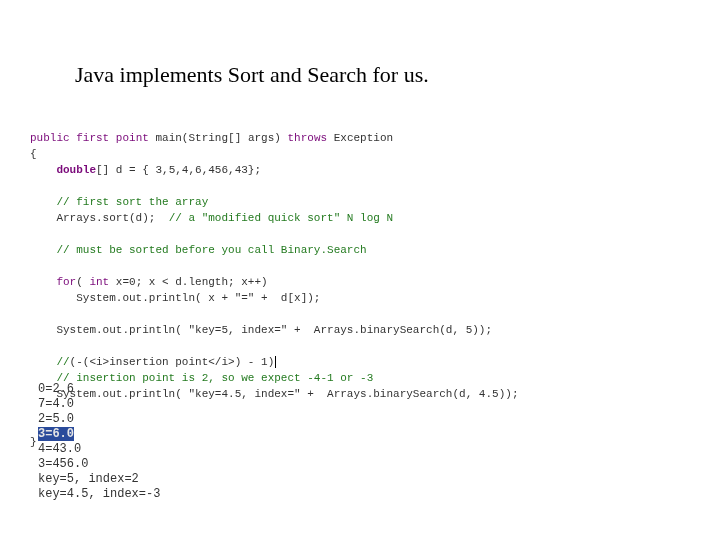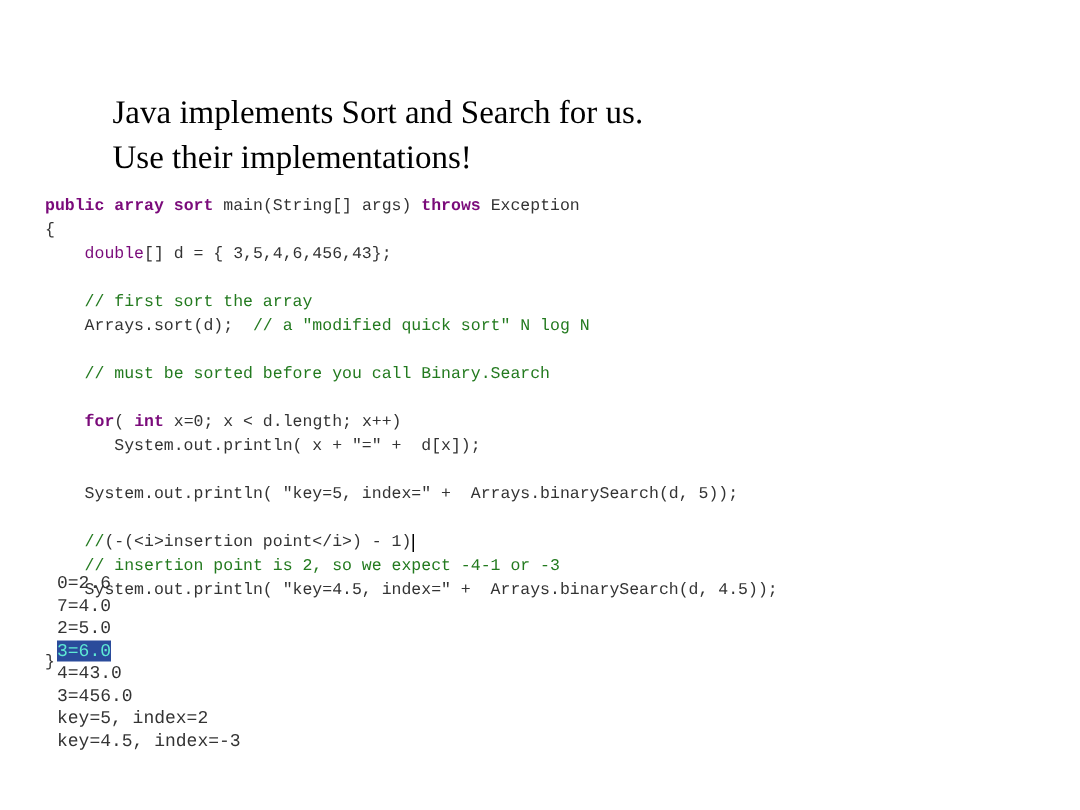--- a/index.html
+++ b/index.html
@@ -28,56 +28,56 @@
   .code-block {
     position: absolute;
     left: 30px;
     top: 90px;
     font-family: "Courier New", Courier, monospace;
     font-size: 11px;
     line-height: 16px;
     white-space: pre;
     color: #333;
   }
-  .kw   { color: #7a0a7a; font-weight: bold; }
-  .type { color: #7a0a7a; font-weight: normal; }
+  .kw   { color: #7a0a7a; font-weight: normal; }
+  .type { color: #7a0a7a; font-weight: bold; }
   .cmnt { color: #237a1f; }
   .caret { border-right: 1px solid #000; margin-left:1px; }
   .output {
     position: absolute;
     left: 38px;
     top: 342px;
     font-family: "Courier New", Courier, monospace;
     font-size: 12px;
     line-height: 15px;
     white-space: pre;
     color: #333;
   }
   .hl {
     background: #2a4b9b;
-    color: #5eead4;
+    color: #e5e5e5;
+    font-weight: bold;
   }
   .footnote {
     position: absolute;
     left: 80px;
     top: 488px;
     font-size: 22px;
   }
 </style>
 </head>
 <body>
 
 <div class="slide">
 
   <div class="heading">
     <div>Java implements Sort and Search for us.</div>
-    <div>Use their implementations!</div>
   </div>
 
-  <div class="code-block"><span class="kw">public</span> <span class="kw">array</span> <span class="kw">sort</span><span> main(String[] args) </span><span class="kw">throws</span><span> Exception</span>
+  <div class="code-block"><span class="kw">public</span> <span class="kw">first</span> <span class="kw">point</span><span> main(String[] args) </span><span class="kw">throws</span><span> Exception</span>
 <span>{</span>
 <span>    </span><span class="type">double</span><span>[] d = { 3,5,4,6,456,43};</span>
 
 <span class="cmnt">    // first sort the array</span>
 <span>    Arrays.sort(d);  </span><span class="cmnt">// a "modified quick sort" N log N</span>
 
 <span class="cmnt">    // must be sorted before you call Binary.Search</span>
 
 <span>    </span><span class="kw">for</span><span>( </span><span class="kw">int</span><span> x=0; x &lt; d.length; x++)</span>
 <span>       System.out.println( x + "=" +  d[x]);</span>

